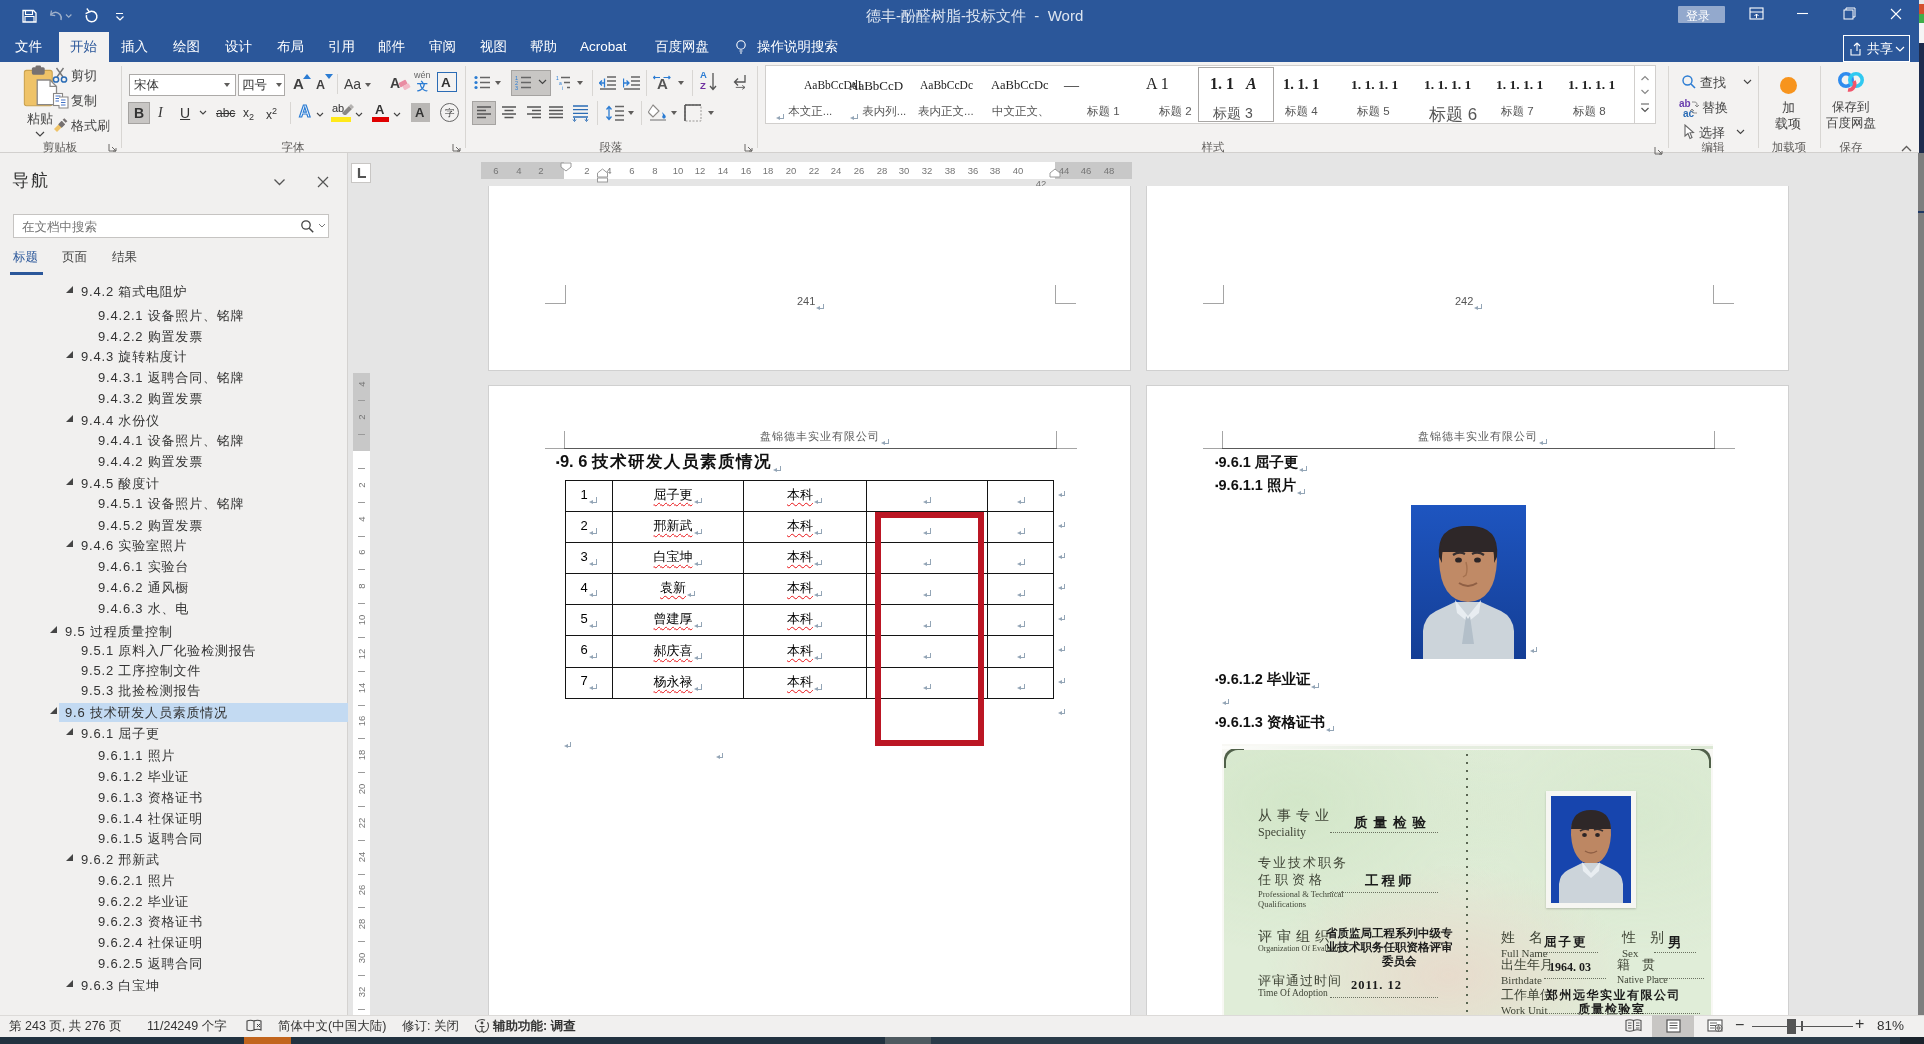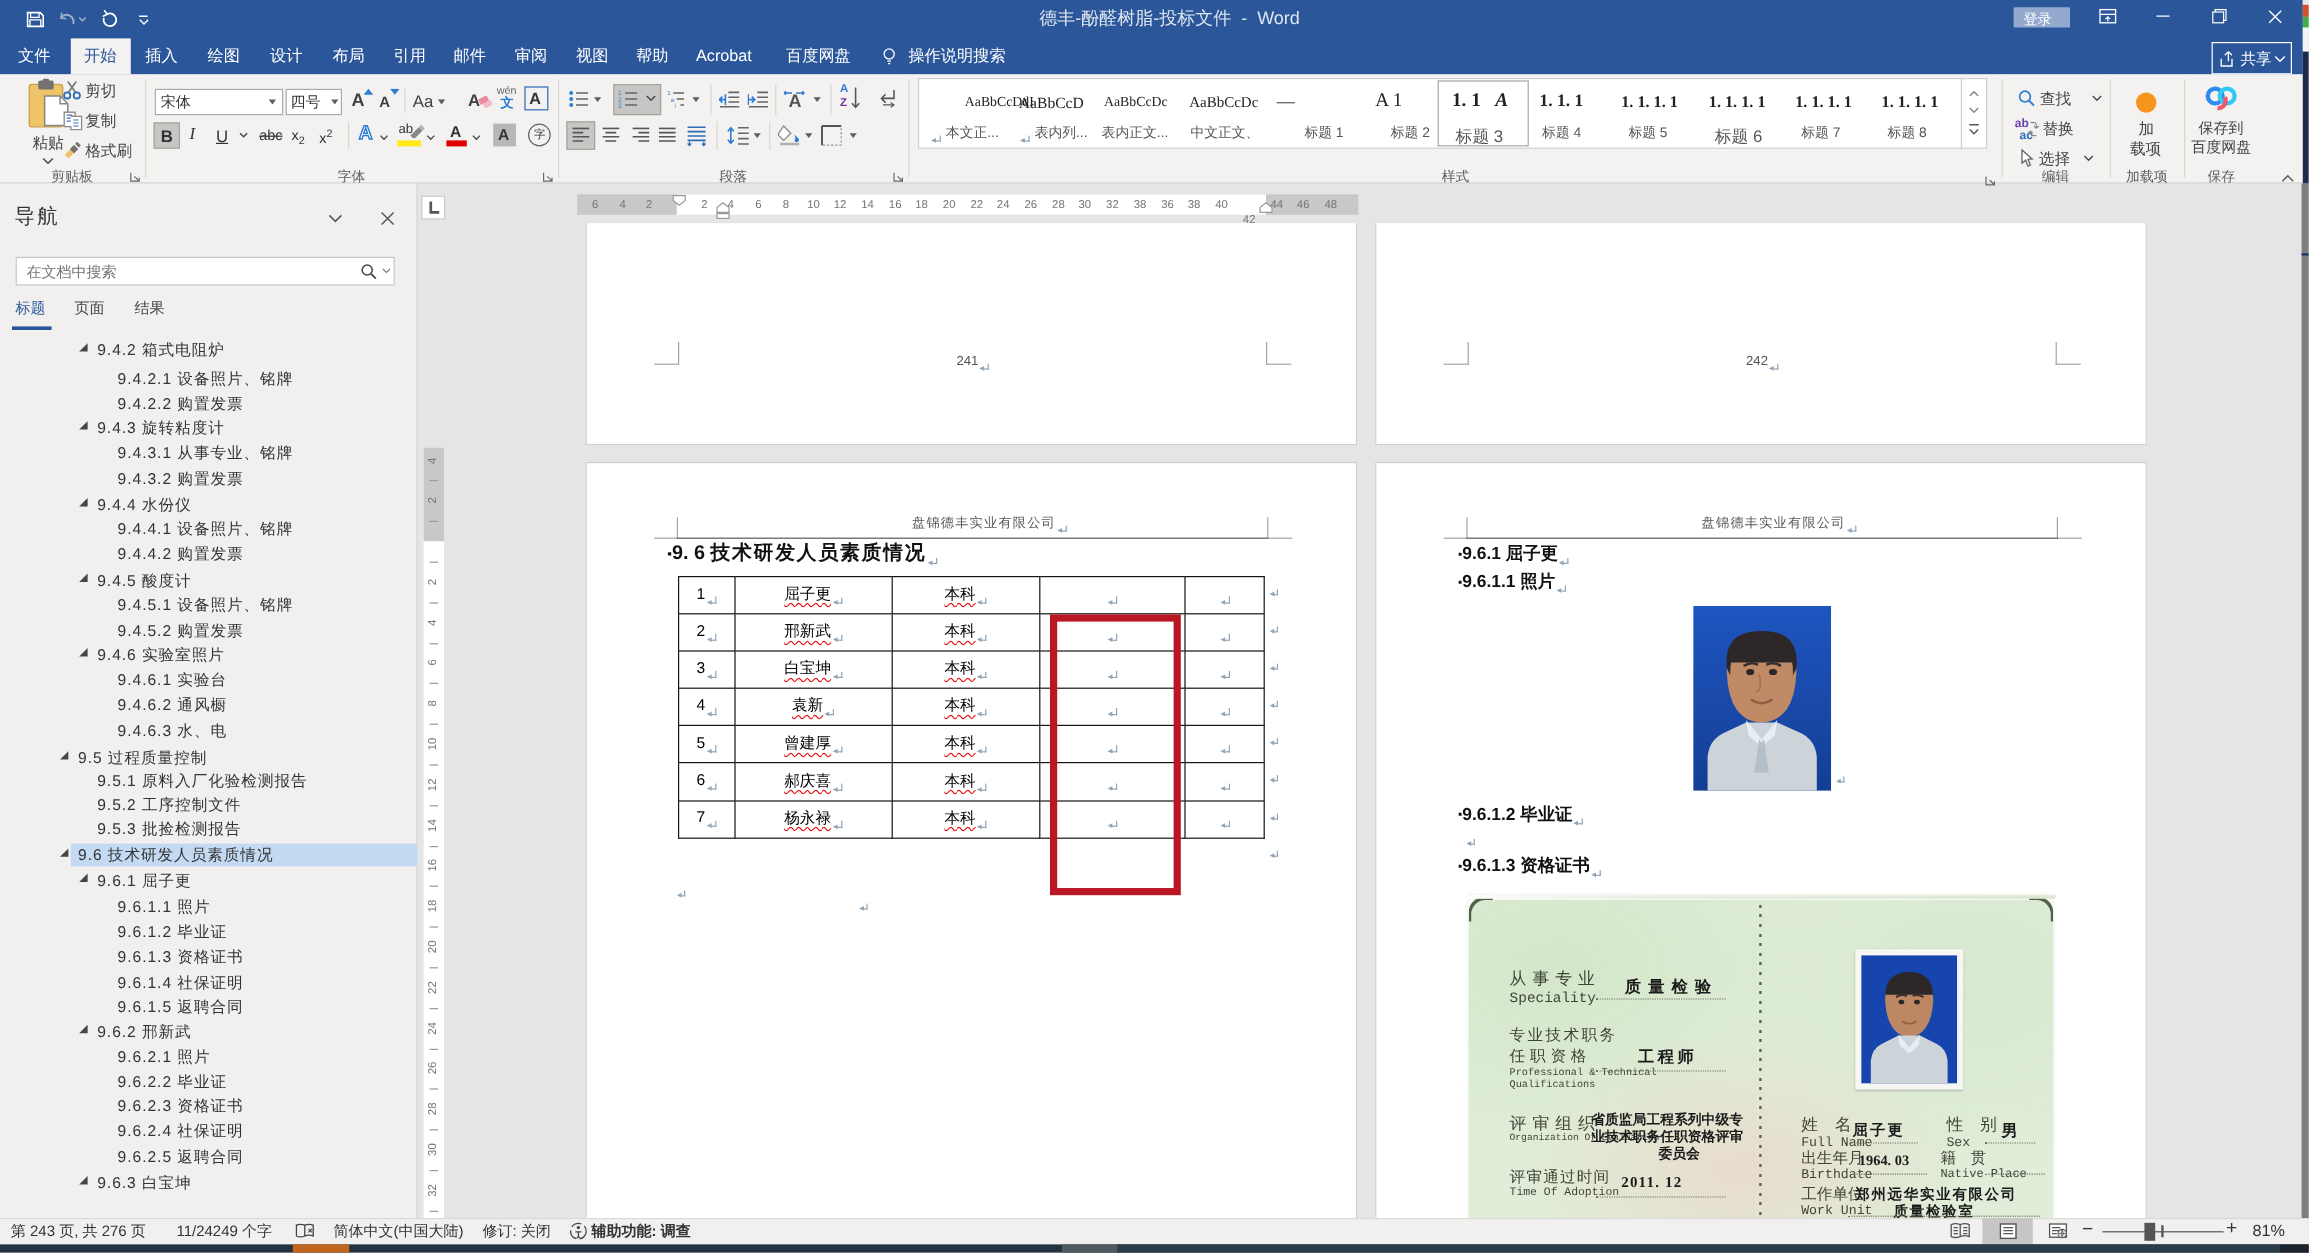--- a/index.html
+++ b/index.html
@@ -18,21 +18,21 @@
 .dar{position:absolute;width:0;height:0;border-left:3.5px solid transparent;border-right:3.5px solid transparent;border-top:4px solid #5f5d5b}
 .nav-r{position:absolute;font-size:13px;color:#333;white-space:nowrap;letter-spacing:0.8px}
 .tri{position:absolute;width:0;height:0;border-bottom:7px solid #454545;border-left:7px solid transparent}
 .tick{position:absolute;background:#9b9b9b}
 .rnum{position:absolute;font-size:9.5px;color:#757575;transform:translateX(-50%)}
 .vnum{position:absolute;font-size:9.5px;color:#757575;transform:translate(-50%,-50%) rotate(-90deg)}
 .crop{position:absolute;background:#a5a5a5}
 .pilc{position:absolute;width:8px;height:9px;font-size:0}
 .pilc::before{content:"";position:absolute;right:1px;top:0.5px;width:4px;height:4.5px;border-right:1.3px solid #93a5b6;border-bottom:1.3px solid #93a5b6}
 .pilc::after{content:"";position:absolute;left:0;top:3px;width:0;height:0;border-top:2.5px solid transparent;border-bottom:2.5px solid transparent;border-right:4px solid #93a5b6}
-.cert-l{position:absolute;color:#3f4436;font-family:Liberation Mono, monospace;white-space:nowrap}
+.cert-l{position:absolute;color:#3f4436;font-family:Liberation Serif, serif;white-space:nowrap}
 .cert-v{position:absolute;color:#1a1a1a;font-family:"Liberation Serif",serif;font-weight:bold;white-space:nowrap}
 .dot{position:absolute;border-bottom:1px dotted #6b7261}
 </style>
 </head>
 <body>
 
 <div class="ab" style="left:0;top:0;width:1919px;height:62px;background:#2b579a"></div>
 
 <svg class="ab" style="left:20px;top:6px" width="110" height="20" viewBox="0 0 110 20">
  <g stroke="#fff" fill="none" stroke-width="1.3">
@@ -363,21 +363,21 @@
 <div class="t" style="left:1087px;top:106px;font-size:11.5px;color:#555">标题 1</div>
 <div class="t" style="left:1146px;top:76px;font-size:16px;font-family:'Liberation Serif',serif;color:#222">A 1</div>
 <div class="t" style="left:1159px;top:106px;font-size:11.5px;color:#555">标题 2</div>
 <div class="t" style="left:1210px;top:76px;font-size:16px;font-weight:bold;font-family:'Liberation Serif',serif;color:#222">1. 1&nbsp;&nbsp;&nbsp;<span style="font-style:italic">A</span></div>
 <div class="t" style="left:1213px;top:106px;font-size:14px;color:#555">标题 3</div>
 <div class="t" style="left:1283px;top:77px;font-size:14.5px;font-weight:bold;font-family:'Liberation Serif',serif;color:#222">1. 1. 1</div>
 <div class="t" style="left:1285px;top:106px;font-size:11.5px;color:#555">标题 4</div>
 <div class="t" style="left:1351px;top:78px;font-size:13.5px;font-weight:bold;font-family:'Liberation Serif',serif;color:#222">1. 1. 1. 1</div>
 <div class="t" style="left:1357px;top:106px;font-size:11.5px;color:#555">标题 5</div>
 <div class="t" style="left:1424px;top:78px;font-size:13.5px;font-weight:bold;font-family:'Liberation Serif',serif;color:#222">1. 1. 1. 1</div>
-<div class="t" style="left:1429px;top:106px;font-size:14px;color:#555">标题 6</div>
+<div class="t" style="left:1429px;top:106px;font-size:17px;color:#555">标题 6</div>
 <div class="t" style="left:1496px;top:78px;font-size:13.5px;font-weight:bold;font-family:'Liberation Serif',serif;color:#222">1. 1. 1. 1</div>
 <div class="t" style="left:1501px;top:106px;font-size:11.5px;color:#555">标题 7</div>
 <div class="t" style="left:1568px;top:78px;font-size:13.5px;font-weight:bold;font-family:'Liberation Serif',serif;color:#222">1. 1. 1. 1</div>
 <div class="t" style="left:1573px;top:106px;font-size:11.5px;color:#555">标题 8</div>
 
 <svg class="ab" style="left:1681px;top:74px" width="16" height="16" viewBox="0 0 16 16">
       <circle cx="6.5" cy="6.5" r="4.5" fill="none" stroke="#2b7cd3" stroke-width="1.4"></circle>
       <path d="M10 10 l4 4" stroke="#2b7cd3" stroke-width="1.6"></path>
     </svg>
 <div class="t" style="left:1700px;top:76px;font-size:13px;color:#444">查找</div>
@@ -431,21 +431,21 @@
 <div class="ab" style="left:10px;top:272px;width:33px;height:3px;background:#2b579a"></div>
 <div class="t" style="left:62px;top:251px;font-size:12.5px;color:#444">页面</div>
 <div class="t" style="left:112px;top:251px;font-size:12.5px;color:#444">结果</div>
 <div class="ab" style="left:59px;top:703px;width:289px;height:19px;background:#c3daf2"></div>
 <div class="tri" style="left:66px;top:286px"></div>
 <div class="nav-r" style="left:81px;top:283px">9.4.2 箱式电阻炉</div>
 <div class="nav-r" style="left:98px;top:307px">9.4.2.1 设备照片、铭牌</div>
 <div class="nav-r" style="left:98px;top:328px">9.4.2.2 购置发票</div>
 <div class="tri" style="left:66px;top:351px"></div>
 <div class="nav-r" style="left:81px;top:348px">9.4.3 旋转粘度计</div>
-<div class="nav-r" style="left:98px;top:369px">9.4.3.1 从事专业、铭牌</div>
+<div class="nav-r" style="left:98px;top:369px">9.4.3.1 返聘合同、铭牌</div>
 <div class="nav-r" style="left:98px;top:390px">9.4.3.2 购置发票</div>
 <div class="tri" style="left:66px;top:415px"></div>
 <div class="nav-r" style="left:81px;top:412px">9.4.4 水份仪</div>
 <div class="nav-r" style="left:98px;top:432px">9.4.4.1 设备照片、铭牌</div>
 <div class="nav-r" style="left:98px;top:453px">9.4.4.2 购置发票</div>
 <div class="tri" style="left:66px;top:478px"></div>
 <div class="nav-r" style="left:81px;top:475px">9.4.5 酸度计</div>
 <div class="nav-r" style="left:98px;top:495px">9.4.5.1 设备照片、铭牌</div>
 <div class="nav-r" style="left:98px;top:517px">9.4.5.2 购置发票</div>
 <div class="tri" style="left:66px;top:540px"></div>

